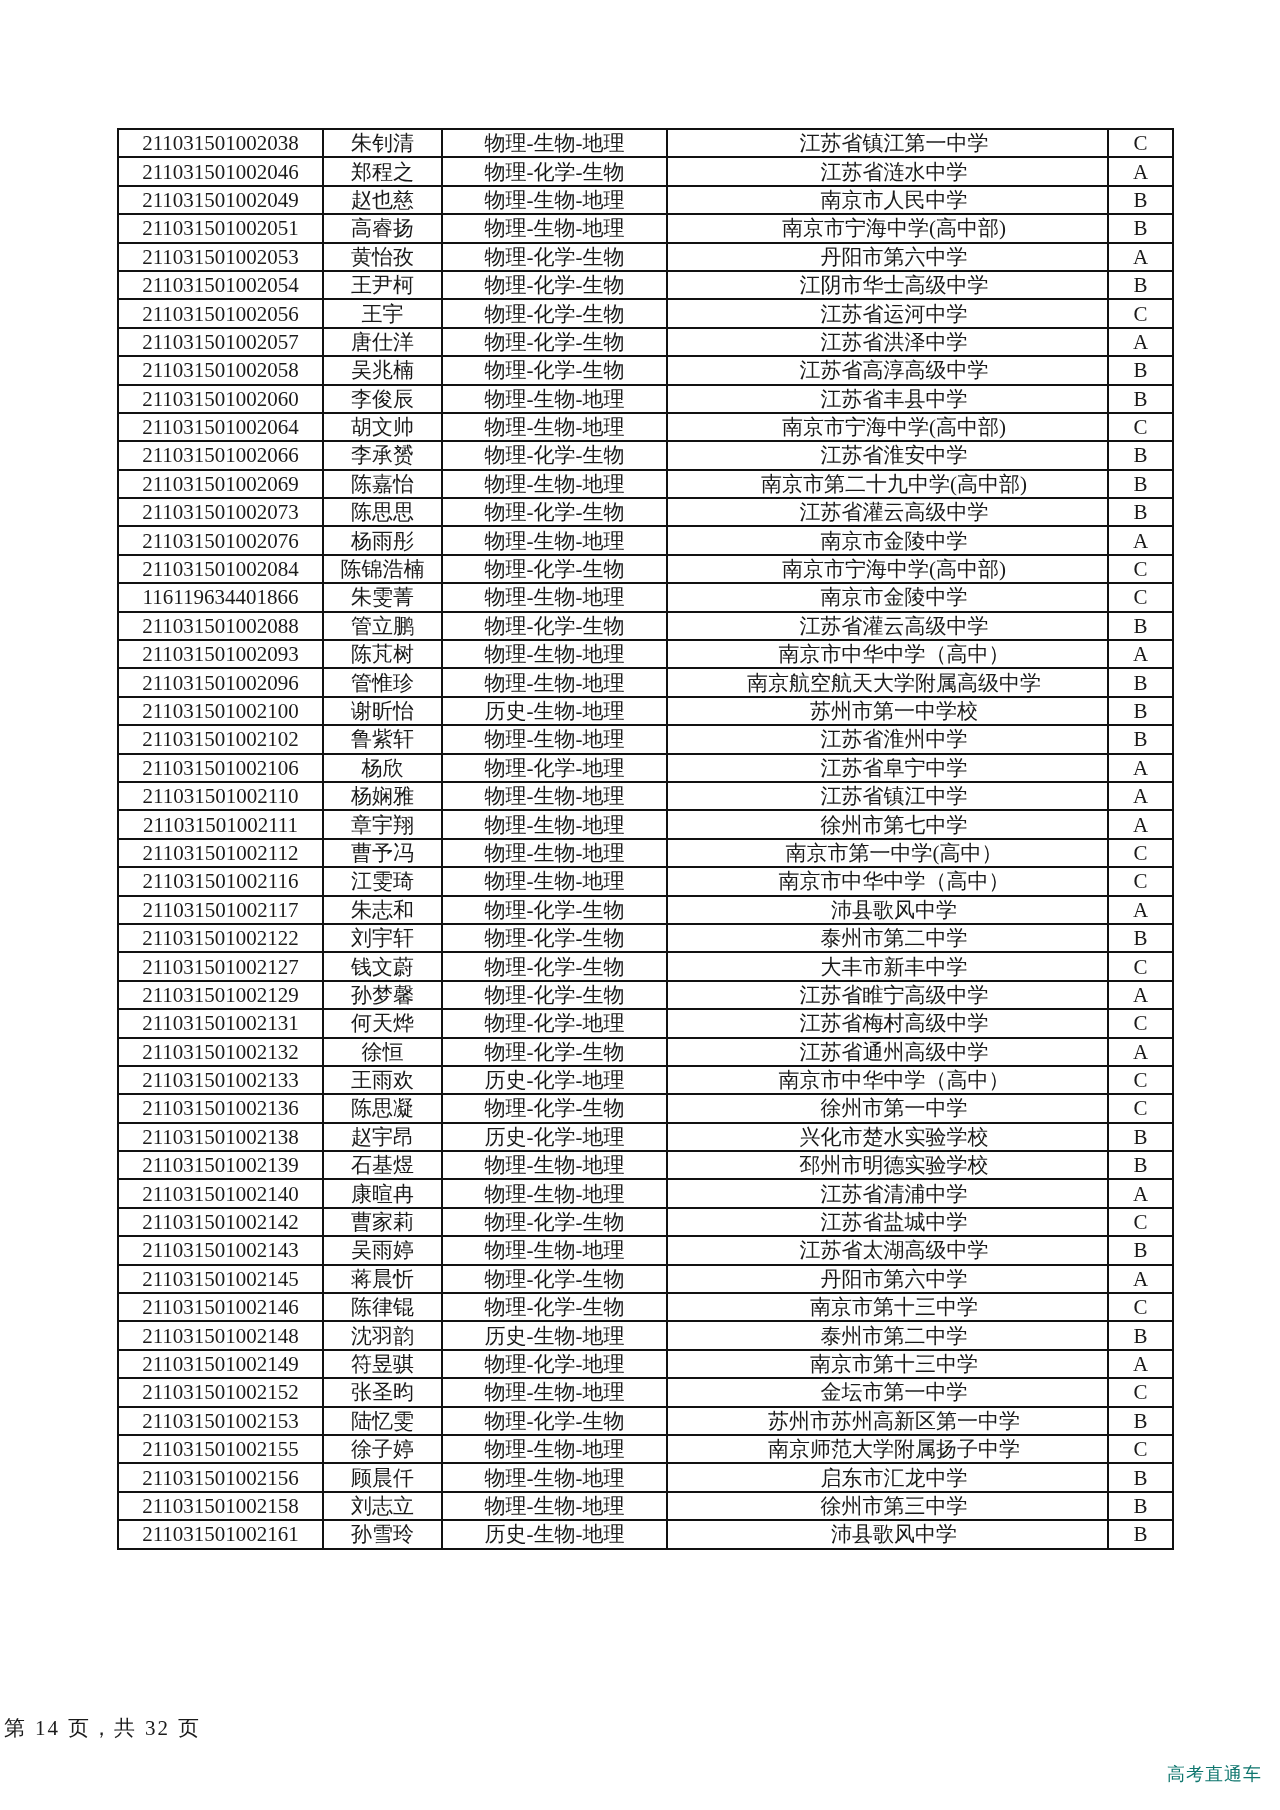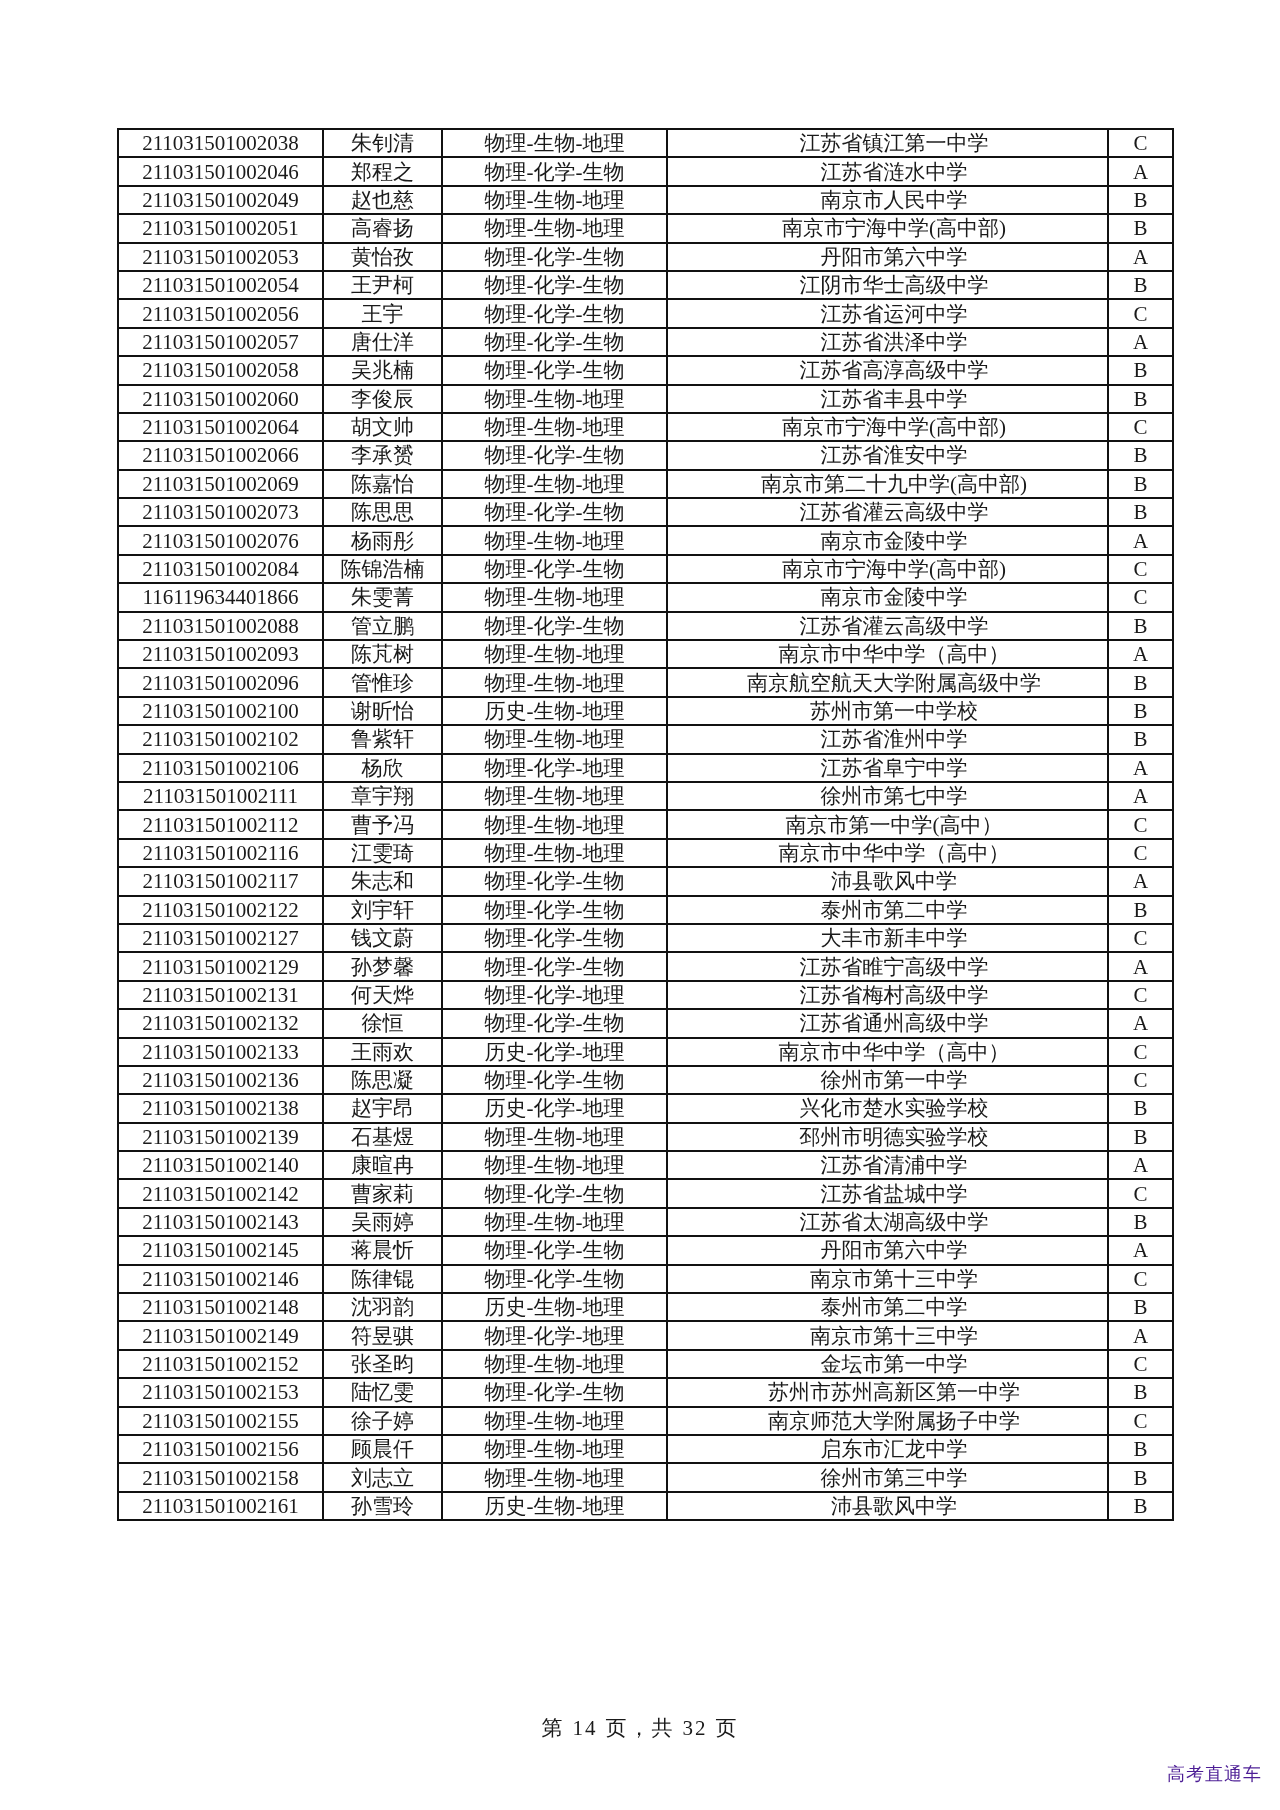--- a/index.html
+++ b/index.html
@@ -38,33 +38,32 @@
     #doc-table td.c-id { width: 203px; font-family: "Liberation Serif", "DejaVu Serif", serif; border-radius: 14px; }
     #doc-table td.c-name { width: 117px; }
     #doc-table td.c-subj { width: 223px; }
     #doc-table td.c-school { width: 426px; padding-left: 13px; }
     #doc-table td.c-grade { width: 63px; font-family: "Liberation Serif", "DejaVu Serif", serif; }
     .footer {
       position: absolute;
       top: 1714px;
       left: 0;
       width: 1280px;
-      text-align: center;
       font-size: 21px;
       letter-spacing: 2px;
       color: #1a1a1a;
     }
     .footer span { margin: 0 4px; }
     .watermark {
       position: absolute;
       right: 18px;
       top: 1762px;
       font-family: "DejaVu Sans", "Liberation Sans", sans-serif;
       font-size: 18px;
-      color: #4c1d95;
+      color: #0f766e;
       letter-spacing: 1px;
     }
   </style>
 </head>
 <body>
 
 <table id="doc-table">
   <tbody id="table-body">
       <tr>
         <td class="c-id">211031501002038</td>
@@ -218,20 +217,27 @@
         <td class="c-name">鲁紫轩</td>
         <td class="c-subj">物理-生物-地理</td>
         <td class="c-school">江苏省淮州中学</td>
         <td class="c-grade">B</td>
       </tr>
       <tr>
         <td class="c-id">211031501002106</td>
         <td class="c-name">杨欣</td>
         <td class="c-subj">物理-化学-地理</td>
         <td class="c-school">江苏省阜宁中学</td>
+        <td class="c-grade">A</td>
+      </tr>
+      <tr>
+        <td class="c-id">211031501002110</td>
+        <td class="c-name">杨娴雅</td>
+        <td class="c-subj">物理-生物-地理</td>
+        <td class="c-school">江苏省镇江中学</td>
         <td class="c-grade">A</td>
       </tr>
       <tr>
         <td class="c-id">211031501002111</td>
         <td class="c-name">章宇翔</td>
         <td class="c-subj">物理-生物-地理</td>
         <td class="c-school">徐州市第七中学</td>
         <td class="c-grade">A</td>
       </tr>
       <tr>

